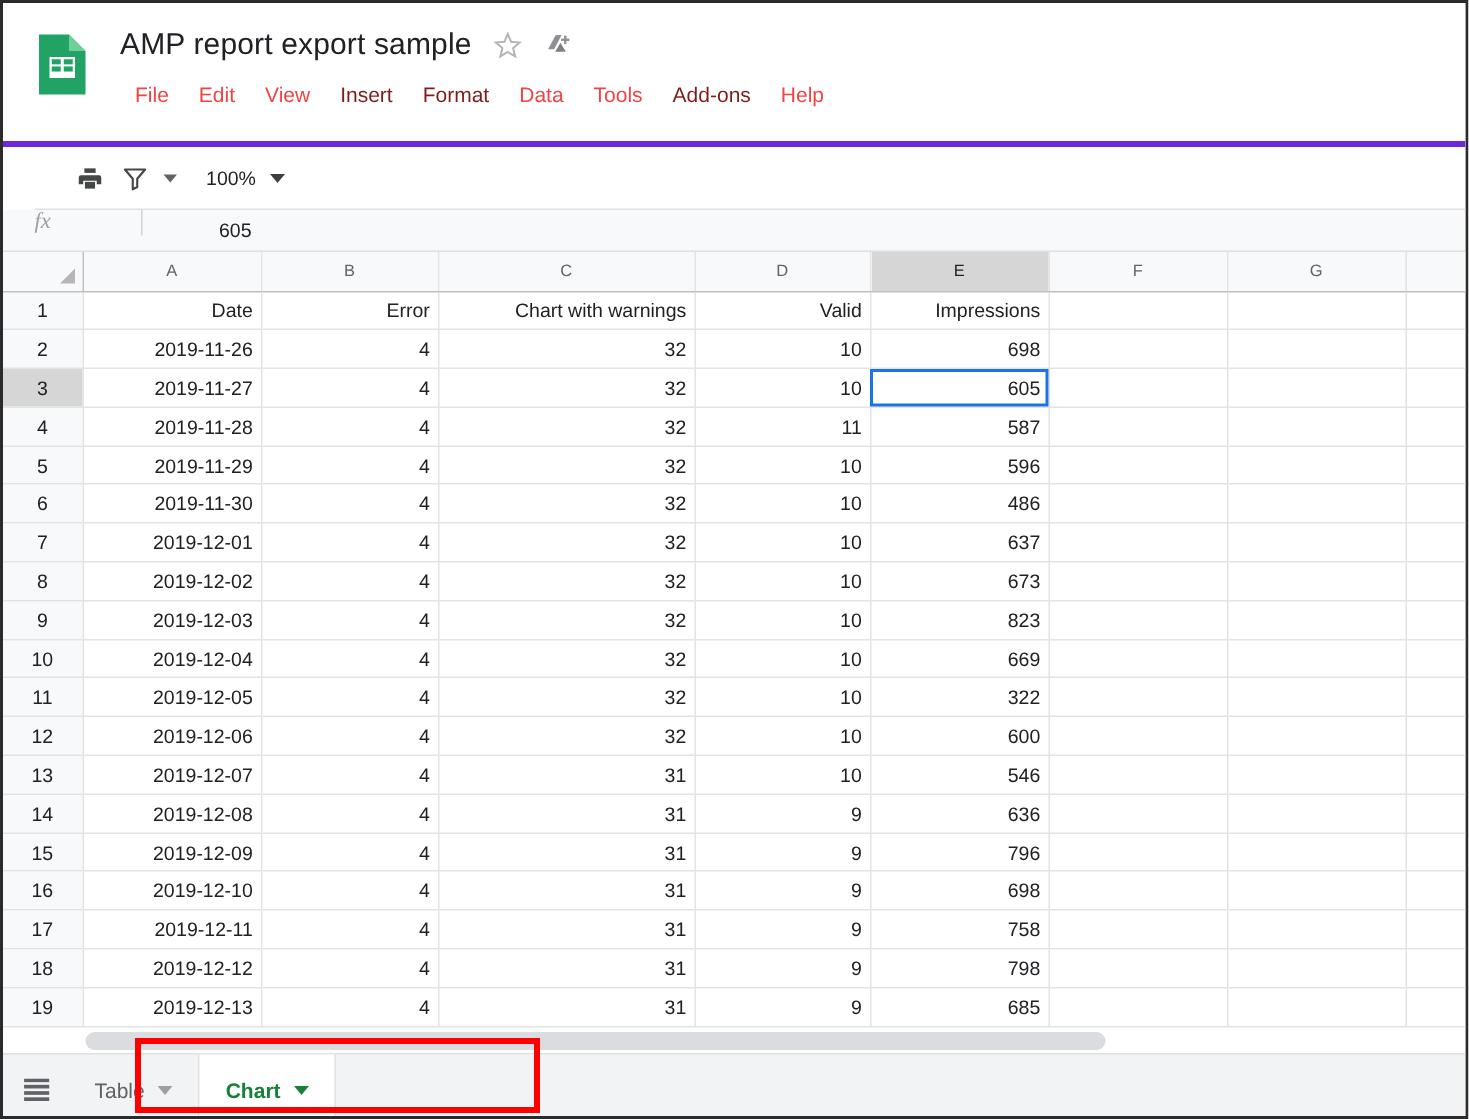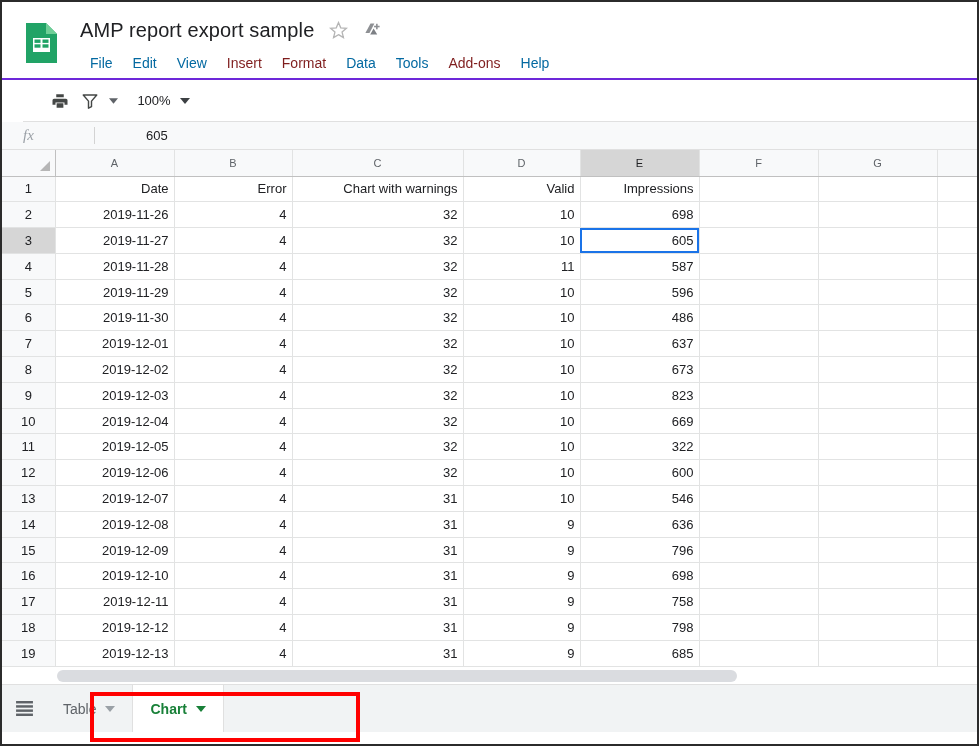--- a/index.html
+++ b/index.html
@@ -17,23 +17,23 @@
     width: 979px;
     height: 746px;
     background: #ffffff;
     border: 2px solid #2b2b2b;
     overflow: hidden;
   }
 
   
   .header {
     position: relative;
-    height: 78px;
+    height: 96px;
     background: #ffffff;
-    border-bottom: 2px solid #6d28d9;
+    border-bottom: 4px solid #6d28d9;
     text-decoration: underline;
   }
 
   .sheets-logo {
     position: absolute;
     left: 22px;
     top: 19px;
     width: 35px;
     height: 44px;
   }
@@ -68,21 +68,21 @@
     position: absolute;
     left: 80px;
     top: 50px;
     display: flex;
     gap: 0;
     align-items: center;
   }
 
   .menu-item {
     font-size: 14px;
-    color: #0369a1;
+    color: #ef4444;
     padding: 3px 10px;
     border-radius: 3px;
     cursor: pointer;
     white-space: nowrap;
   }
   .menu-item.dim { color: #7f1d1d; }
   .menu-item:first-child { padding-left: 8px; }
 
   
   .toolbar {
@@ -144,21 +144,20 @@
     white-space: nowrap;
   }
 
   
   .formula-bar {
     position: relative;
     height: 28px;
     background: #f8f9fa;
     border-bottom: 1px solid #e0e0e0;
     display: flex;
-    align-items: center;
     gap: 39px;
   }
 
   .fx-label {
     width: 53px;
     text-align: center;
     font-family: "Liberation Serif", serif;
     font-style: italic;
     font-size: 15px;
     color: #9aa0a6;

